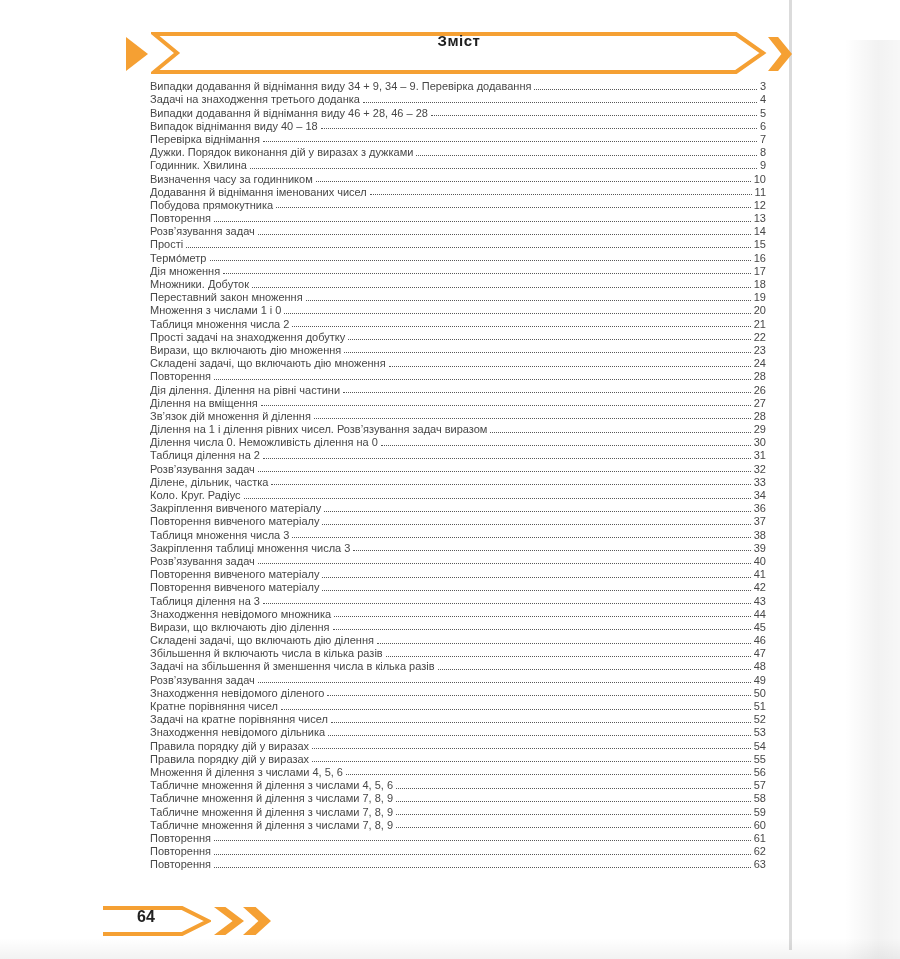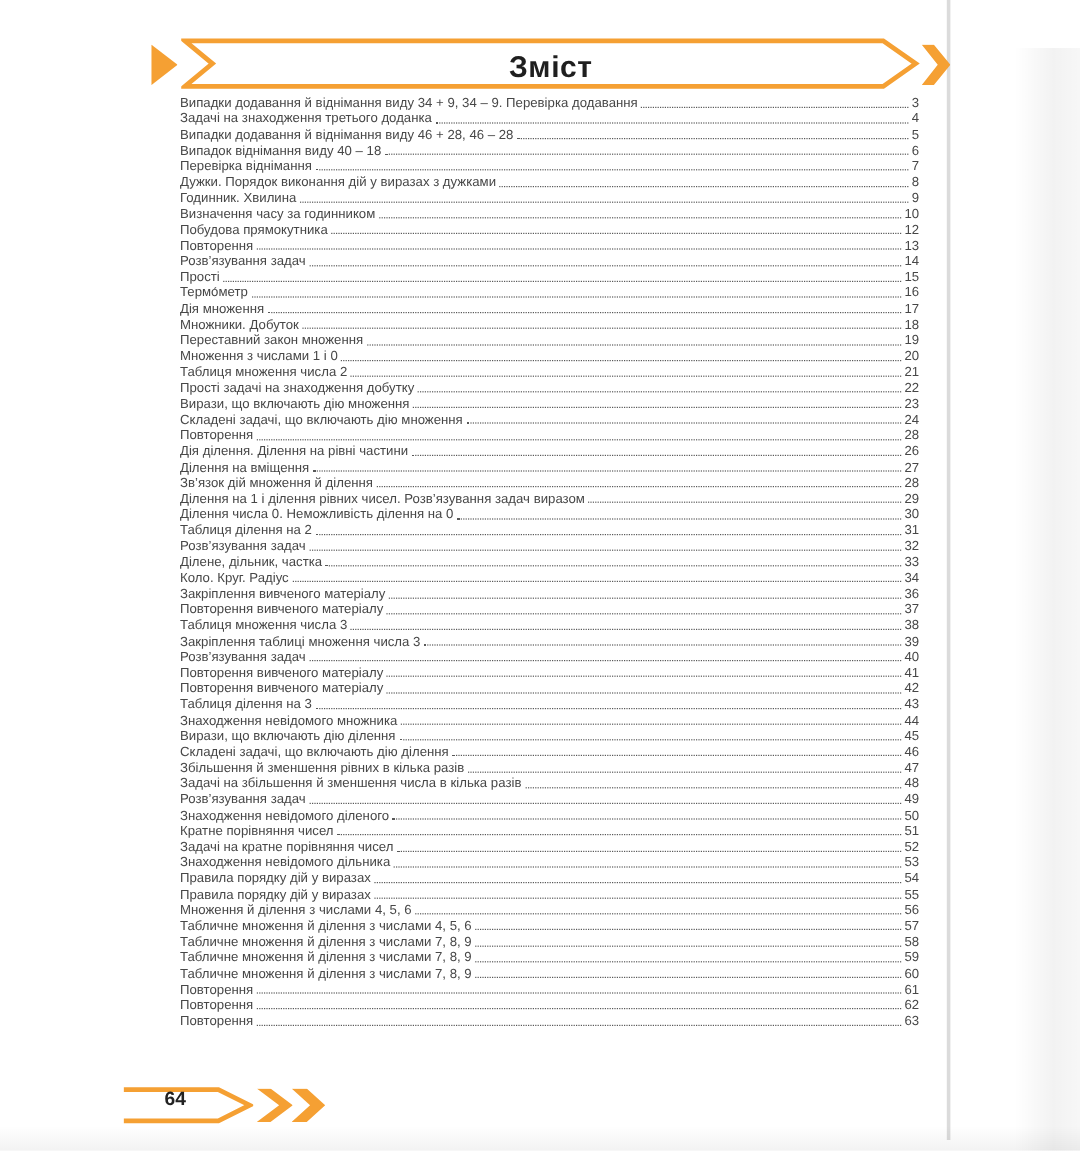--- a/index.html
+++ b/index.html
@@ -19,23 +19,23 @@
   .scan-bottom-soft { position:absolute; left:0; top:938px; width:900px; height:21px;
     background:linear-gradient(to bottom, rgba(0,0,0,0) 0%, rgba(0,0,0,0.05) 100%); }
 
   
   .banner-tri {
     position:absolute; left:126px; top:37px; width:22px; height:34px;
     clip-path:polygon(0 0,100% 50%,0 100%);
   }
   .banner-ribbon-svg { position:absolute; left:151px; top:31px; }
   .banner-title {
-    position:absolute; left:151px; top:34px; width:616px; height:44px;
+    position:absolute; left:151px; top:18px; width:616px; height:44px;
     display:flex; align-items:center; justify-content:center;
-    font-size:25px; font-weight:bold; color:#1f1f1f; letter-spacing:.5px;
+    font-size:15px; font-weight:bold; color:#1f1f1f; letter-spacing:.5px;
   }
   .banner-chev {
     position:absolute; left:768px; top:37px; width:24px; height:34px;
     clip-path:polygon(0 0,42% 0,100% 50%,42% 100%,0 100%,56% 50%);
   }
 
   
   .toc { position:absolute; left:150px; top:79px; width:616px; }
   .toc-row {
     display:flex; align-items:flex-end;
@@ -118,20 +118,25 @@
       <span class="toc-leader"></span>
       <span class="toc-page">9</span>
     </div>
 
     <div class="toc-row">
       <span class="toc-title">Визначення часу за годинником</span>
       <span class="toc-leader"></span>
       <span class="toc-page">10</span>
     </div>
 
+    <div class="toc-row">
+      <span class="toc-title">Додавання й віднімання іменованих чисел</span>
+      <span class="toc-leader"></span>
+      <span class="toc-page">11</span>
+    </div>
 
     <div class="toc-row">
       <span class="toc-title">Побудова прямокутника</span>
       <span class="toc-leader"></span>
       <span class="toc-page">12</span>
     </div>
 
     <div class="toc-row">
       <span class="toc-title">Повторення</span>
       <span class="toc-leader"></span>
@@ -325,21 +330,21 @@
       <span class="toc-page">45</span>
     </div>
 
     <div class="toc-row">
       <span class="toc-title">Складені задачі, що включають дію ділення</span>
       <span class="toc-leader"></span>
       <span class="toc-page">46</span>
     </div>
 
     <div class="toc-row">
-      <span class="toc-title">Збільшення й зменшення рівних в кілька разів</span>
+      <span class="toc-title">Збільшення й включають числа в кілька разів</span>
       <span class="toc-leader"></span>
       <span class="toc-page">47</span>
     </div>
 
     <div class="toc-row">
       <span class="toc-title">Задачі на збільшення й зменшення числа в кілька разів</span>
       <span class="toc-leader"></span>
       <span class="toc-page">48</span>
     </div>
 

